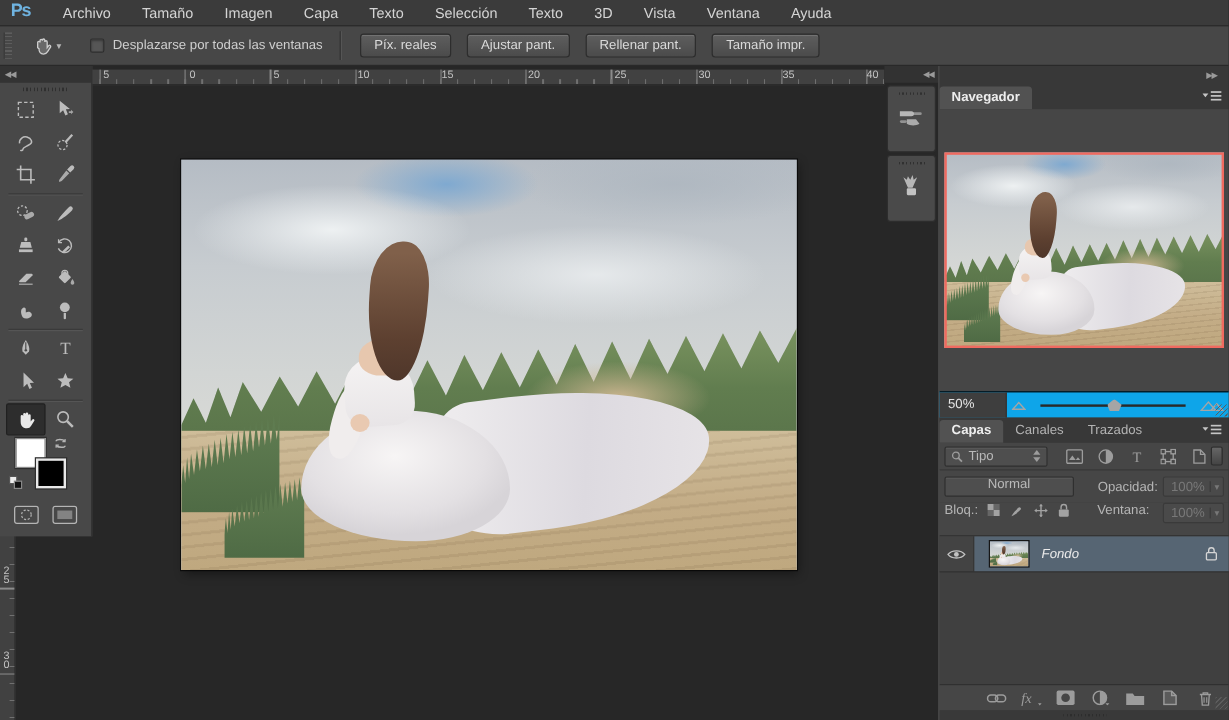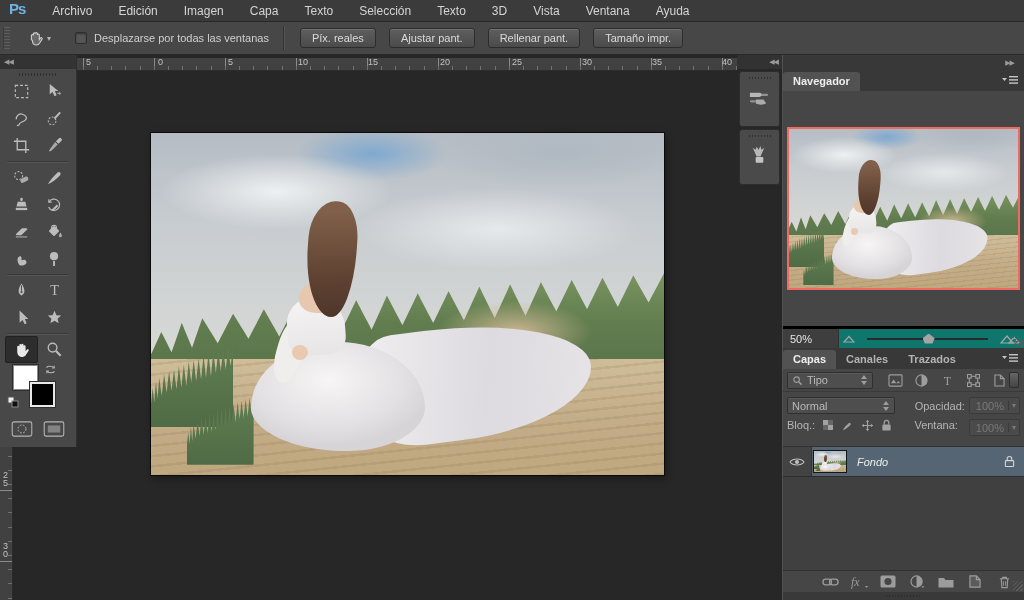--- a/index.html
+++ b/index.html
@@ -125,29 +125,29 @@
               border-radius:3px; display:flex; flex-direction:column; align-items:center; color:#c3c3c3; }
   .mini-grip { width:22px; height:2px; margin:5px 0 6px;
                background:repeating-linear-gradient(90deg,#303030 0 1px,transparent 1px 3px); }
 
   
   .dock { position:absolute; left:782px; top:55px; width:242px; height:545px; background:#393939;
           border-left:1px solid #515151; display:flex; flex-direction:column; z-index:5; font-size:11px; }
   .dock-strip { height:15px; background:#383838; display:flex; align-items:center; justify-content:flex-end;
                 padding:0 10px; font-size:7px; letter-spacing:-1px; color:#9a9a9a; }
   .tabrow { height:21px; background:#383838; display:flex; align-items:flex-end; position:relative; }
-  .tab { padding:3px 10px 4px; color:#b3b3b3; font-size:11px;font-weight:bold; }
+  .tab { padding:3px 10px 4px; color:#b3b3b3; font-size:11px; }
   .tab.active { background:#525252; color:#eee; font-weight:bold; border-radius:3px 3px 0 0; }
   .panel-menu { position:absolute; right:6px; top:5px; color:#c5c5c5; }
 
   .nav-body { height:257px; background:#464646; position:relative; }
   .nav-thumb { position:absolute; left:4px; top:36px; width:233px; height:163px; background:#222; }
   .nav-viewbox { position:absolute; inset:0; border:2px solid #f06a60; z-index:9; }
-  .nav-controls { position:absolute; left:0; bottom:0; width:100%; height:22px; background:#0f766e;
-                  border-top:3px solid #000000; display:flex; align-items:center; }
+  .nav-controls { position:absolute; left:0; bottom:0; width:100%; height:22px; background:#0ea5e9;
+                  border-top:1px solid #000000; display:flex; align-items:center; }
   .zoomval { width:56px; height:100%; background:#3e3e3e; border-right:1px solid #323232; color:#e4e4e4;
              line-height:21px; padding-left:7px; font-size:11px; }
   .nav-slider { flex:1; height:2px; background:#292929; margin:0 8px; position:relative; }
   .nav-thumbtri { position:absolute; left:46%; top:-4px; width:12px; height:10px; background:#a5a5a5;
                   clip-path:polygon(50% 0,100% 48%,82% 100%,18% 100%,0 48%); }
   .zoomico { color:#a5a5a5; margin:0 4px; display:flex; align-items:center; }
   .corner-grip { position:absolute; right:1px; bottom:1px; width:10px; height:10px;
                  background:repeating-linear-gradient(135deg,#5c5c5c 0 1px,transparent 1px 3px); }
 
   .filter-row { height:23px; background:#464646; border-bottom:1px solid #3a3a3a; display:flex;
@@ -165,21 +165,21 @@
   .valbox { display:flex; align-items:center; height:17px; background:#4a4a4a; border:1px solid #3a3a3a;
             border-radius:2px; color:#787878; margin-left:4px; }
   .valbox .v { padding:0 4px 0 6px; }
   .valbox .a { border-left:1px solid #3a3a3a; padding:0 3px; font-size:8px; color:#787878; }
   .lock-ico { color:#a2a2a2; display:flex; }
 
   .layer-list { flex:1; background:#404040; position:relative; }
   .layer-row { height:30px; display:flex; align-items:stretch; border-bottom:1px solid #2e2e2e; }
   .eye-cell { width:29px; border-right:1px solid #333; display:flex; align-items:center; justify-content:center;
               color:#c2c2c2; background:#434343; }
-  .layer-main { flex:1; display:flex; align-items:center; padding-left:1px; }
+  .layer-main { flex:1; display:flex; align-items:center; padding-left:12px; }
   .layer-main.sel { background:#566573; }
   .lthumb { position:relative; width:34px; height:23px; border:1px solid #161616; overflow:hidden; flex:none; }
   .lname { margin-left:10px; font-style:italic; font-size:11px; color:#ebebeb; }
   .llock { margin-left:auto; margin-right:9px; color:#d5d5d5; display:flex; }
 
   .bottom-bar { height:22px; background:#464646; border-top:1px solid #303030; display:flex; align-items:center;
                 padding-left:36px; gap:7px; position:relative; }
   .bb-ico { width:22px; display:flex; justify-content:center; align-items:center; color:#9c9c9c; }
   .status-strip { height:8px; background:#393939; position:relative; }
   .status-strip::after { content:""; position:absolute; left:50%; top:3px; width:36px; height:2px; margin-left:-18px;
@@ -189,21 +189,21 @@
 </head>
 <body>
 
 <div class="app">
 
   <div class="menubar">
     <span class="ps-logo" style="color: rgb(111, 179, 224);">Ps</span>
     <span style="display:flex;">
 
     <span class="menu-item">Archivo</span>
-        <span class="menu-item">Edición</span>
+        <span class="menu-item">Tamaño</span>
         <span class="menu-item">Imagen</span>
         <span class="menu-item">Capa</span>
         <span class="menu-item">Texto</span>
         <span class="menu-item">Selección</span>
         <span class="menu-item">Texto</span>
         <span class="menu-item">3D</span>
         <span class="menu-item">Vista</span>
         <span class="menu-item">Ventana</span>
         <span class="menu-item">Ayuda</span>
       </span>
@@ -567,21 +567,21 @@
       <div class="f-ico">
         <svg viewBox="0 0 12 14" width="11" height="13" fill="none" stroke="currentColor" stroke-width="1.2">
             <path d="M1 1 h6 l4 4 v8 H1 Z"></path>
             <path d="M7 1 v4 h4"></path>
           </svg>
         </div>
       <div class="toggle-sw"></div>
     </div>
 
     <div class="blend-row">
-      <div class="ps-select" style="width:122px;">
+      <div class="ps-select" style="width:122px;flex-direction:column;">
         <span>Normal</span>
         <svg style="margin-left:auto" viewBox="0 0 8 10" width="8" height="10" fill="#9d9d9d">
             <path d="M4 0 L7 4 H1 Z"></path>
             <path d="M4 10 L1 6 H7 Z"></path>
           </svg>
       </div>
       <span class="dim-label" style="margin-left:20px">Opacidad:</span>
       <div class="valbox">
         <span class="v">100%</span>
         <span class="a">▾</span>

